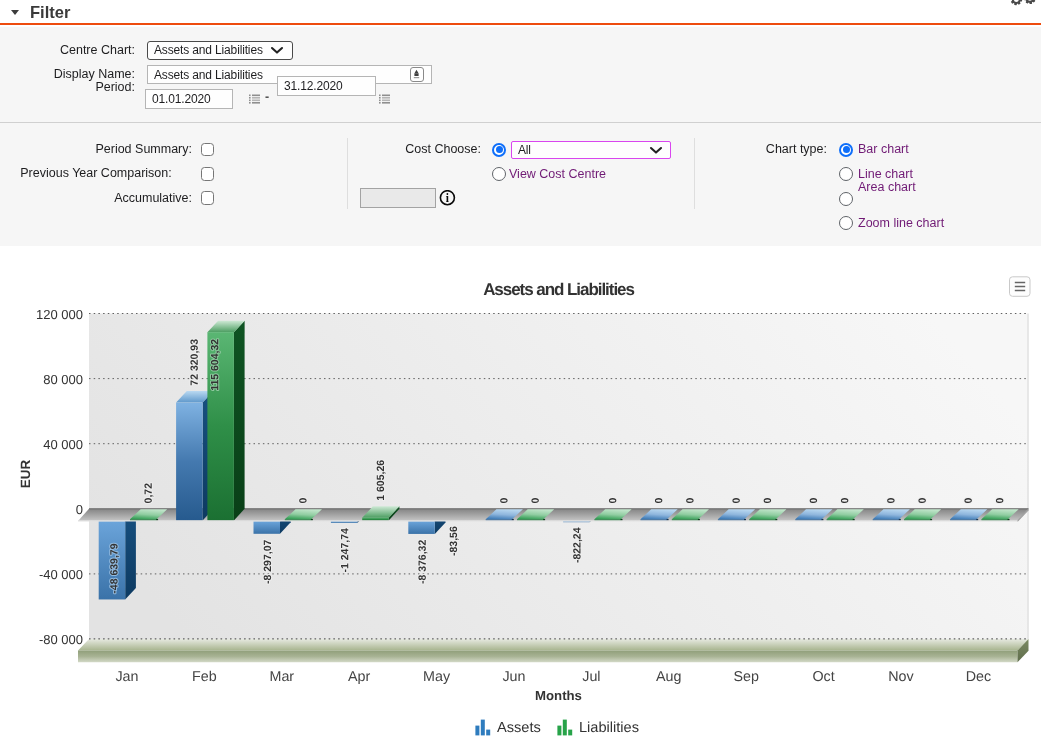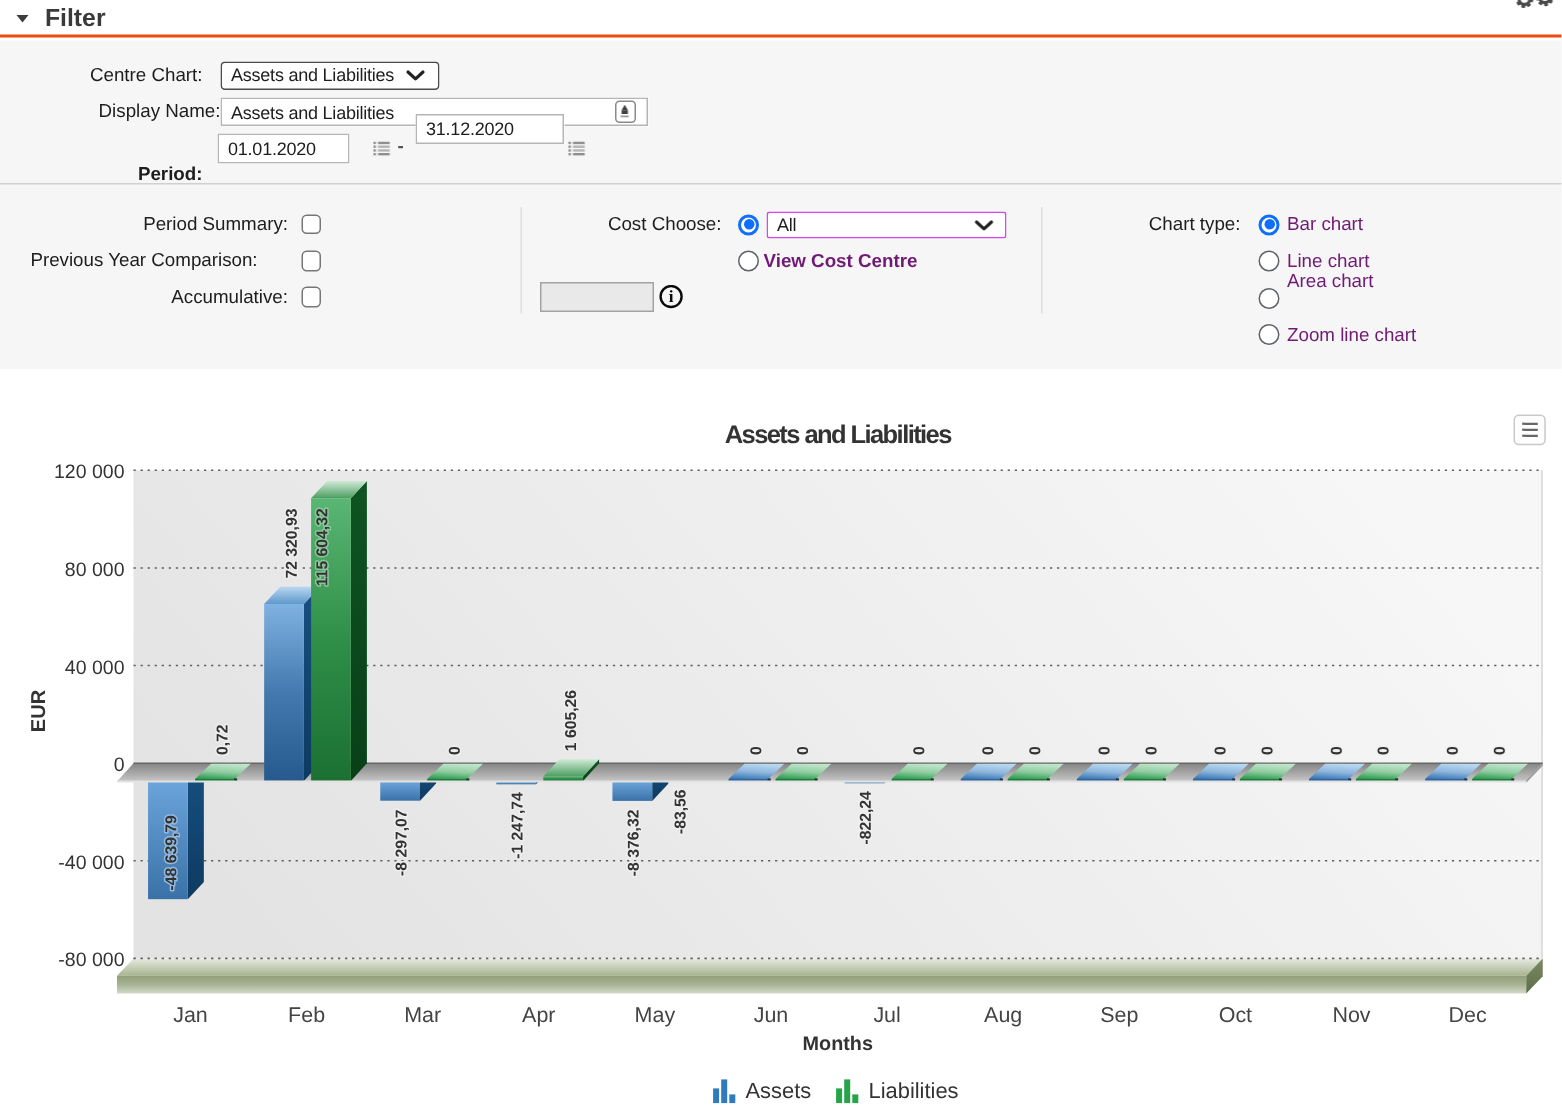--- a/index.html
+++ b/index.html
@@ -50,31 +50,31 @@
   <div class="abs" style="left:347px;top:111px;width:1px;height:71px;background:#dedede;"></div>
   <div class="abs" style="left:694px;top:111px;width:1px;height:71px;background:#dedede;"></div>
 </div>
 
 <div class="lbl" style="left:0;top:43px;width:135px;">Centre Chart:</div>
 <div class="inp" style="left:146.5px;top:41px;width:145.5px;height:18.5px;border:1px solid #4a4a4a;border-radius:3px;">Assets and Liabilities</div>
 <svg class="abs" style="left:270px;top:46px;" width="14" height="9" viewBox="0 0 14 9">
     <path d="M2 2 L7 6.6 L12 2" fill="none" stroke="#222" stroke-width="2.1" stroke-linecap="round" stroke-linejoin="round"></path>
   </svg>
 
-<div class="lbl" style="left:12px;top:67px;width:135px;text-align:right;">Display Name:</div>
+<div class="lbl" style="left:0;top:67px;width:135px;text-align:right;">Display Name:</div>
 <div class="inp" style="left:146.5px;top:64.5px;width:284.5px;height:19px;">Assets and Liabilities</div>
 <div class="abs" style="left:409.5px;top:66.5px;width:14px;height:15px;border:1.5px solid #8a8a8a;border-radius:3px;background:#fff;">
   <svg width="11" height="12" viewBox="0 0 11 12" style="position:absolute;left:0;top:0;">
     <path d="M5.5 1.8 L7.8 5.8 L3.2 5.8 Z" fill="#3f3f3f"></path>
       <rect x="3.4" y="5.8" width="4.2" height="2.2" fill="#3f3f3f"></rect>
     <rect x="2.8" y="9.0" width="5.4" height="1.2" fill="#9a9a9a"></rect>
   </svg>
 </div>
 
-<div class="lbl" style="left:0;top:109px;width:135px;font-weight:bold;">Period:</div>
+<div class="lbl" style="left:0;top:80px;width:135px;">Period:</div>
 <div class="inp" style="left:144.8px;top:88.5px;width:88px;height:19.5px;">01.01.2020</div>
 <svg class="abs" style="left:248.5px;top:93.5px;" width="11" height="10" viewBox="0 0 11 10">
   <g fill="#8f8f8f">
       <rect x="0" y="0.5" width="1.6" height="1.6"></rect>
       <rect x="0" y="3" width="1.6" height="1.6"></rect>
       <rect x="0" y="5.5" width="1.6" height="1.6"></rect>
       <rect x="0" y="8" width="1.6" height="1.6"></rect>
   <rect x="3" y="0.5" width="8" height="1.6"></rect>
       <rect x="3" y="3" width="8" height="1.6" fill="#b5b5b5"></rect>
       <rect x="3" y="5.5" width="8" height="1.6" fill="#b5b5b5"></rect>
@@ -103,21 +103,21 @@
 <div class="lbl" style="left:0;top:190.5px;width:192px;">Accumulative:</div>
 <div class="cb" style="left:200.5px;top:191.2px;"></div>
 
 <div class="lbl" style="left:0;top:142.3px;width:481px;">Cost Choose:</div>
 <div class="radio sel" style="left:492px;top:142.8px;"></div>
 <div class="inp" style="left:510.9px;top:141px;width:159.5px;height:17.5px;border:1px solid #d946ef;border-radius:2px;">All</div>
 <svg class="abs" style="left:649px;top:145.5px;" width="14" height="9" viewBox="0 0 14 9">
     <path d="M2 2 L7 6.6 L12 2" fill="none" stroke="#222" stroke-width="2.1" stroke-linecap="round" stroke-linejoin="round"></path>
   </svg>
 <div class="radio" style="left:492px;top:166.7px;"></div>
-<div class="txt" style="left:509px;top:166.8px;font-weight:bold;">View Cost Centre</div>
+<div class="txt" style="left:509px;top:166.8px;">View Cost Centre</div>
 <div class="abs" style="left:359.5px;top:188px;width:76.5px;height:19.5px;background:#e9e9e9;border:1px solid #a3a3a3;"></div>
 <svg class="abs" style="left:439px;top:190px;" width="17" height="17" viewBox="0 0 17 17">
   <circle cx="8.4" cy="7.7" r="7" fill="none" stroke="#0a0a0a" stroke-width="1.6"></circle>
   <text x="8.4" y="11.6" font-family="Liberation Serif" font-size="11.5" font-weight="bold" fill="#0a0a0a" text-anchor="middle">i</text>
 </svg>
 
 <div class="lbl" style="left:0;top:142px;width:827px;">Chart type:</div>
 <div class="radio sel" style="left:839px;top:142.5px;"></div>
 <div class="txt" style="left:858px;top:142.2px;">Bar chart</div>
 <div class="radio" style="left:839px;top:167px;"></div>

